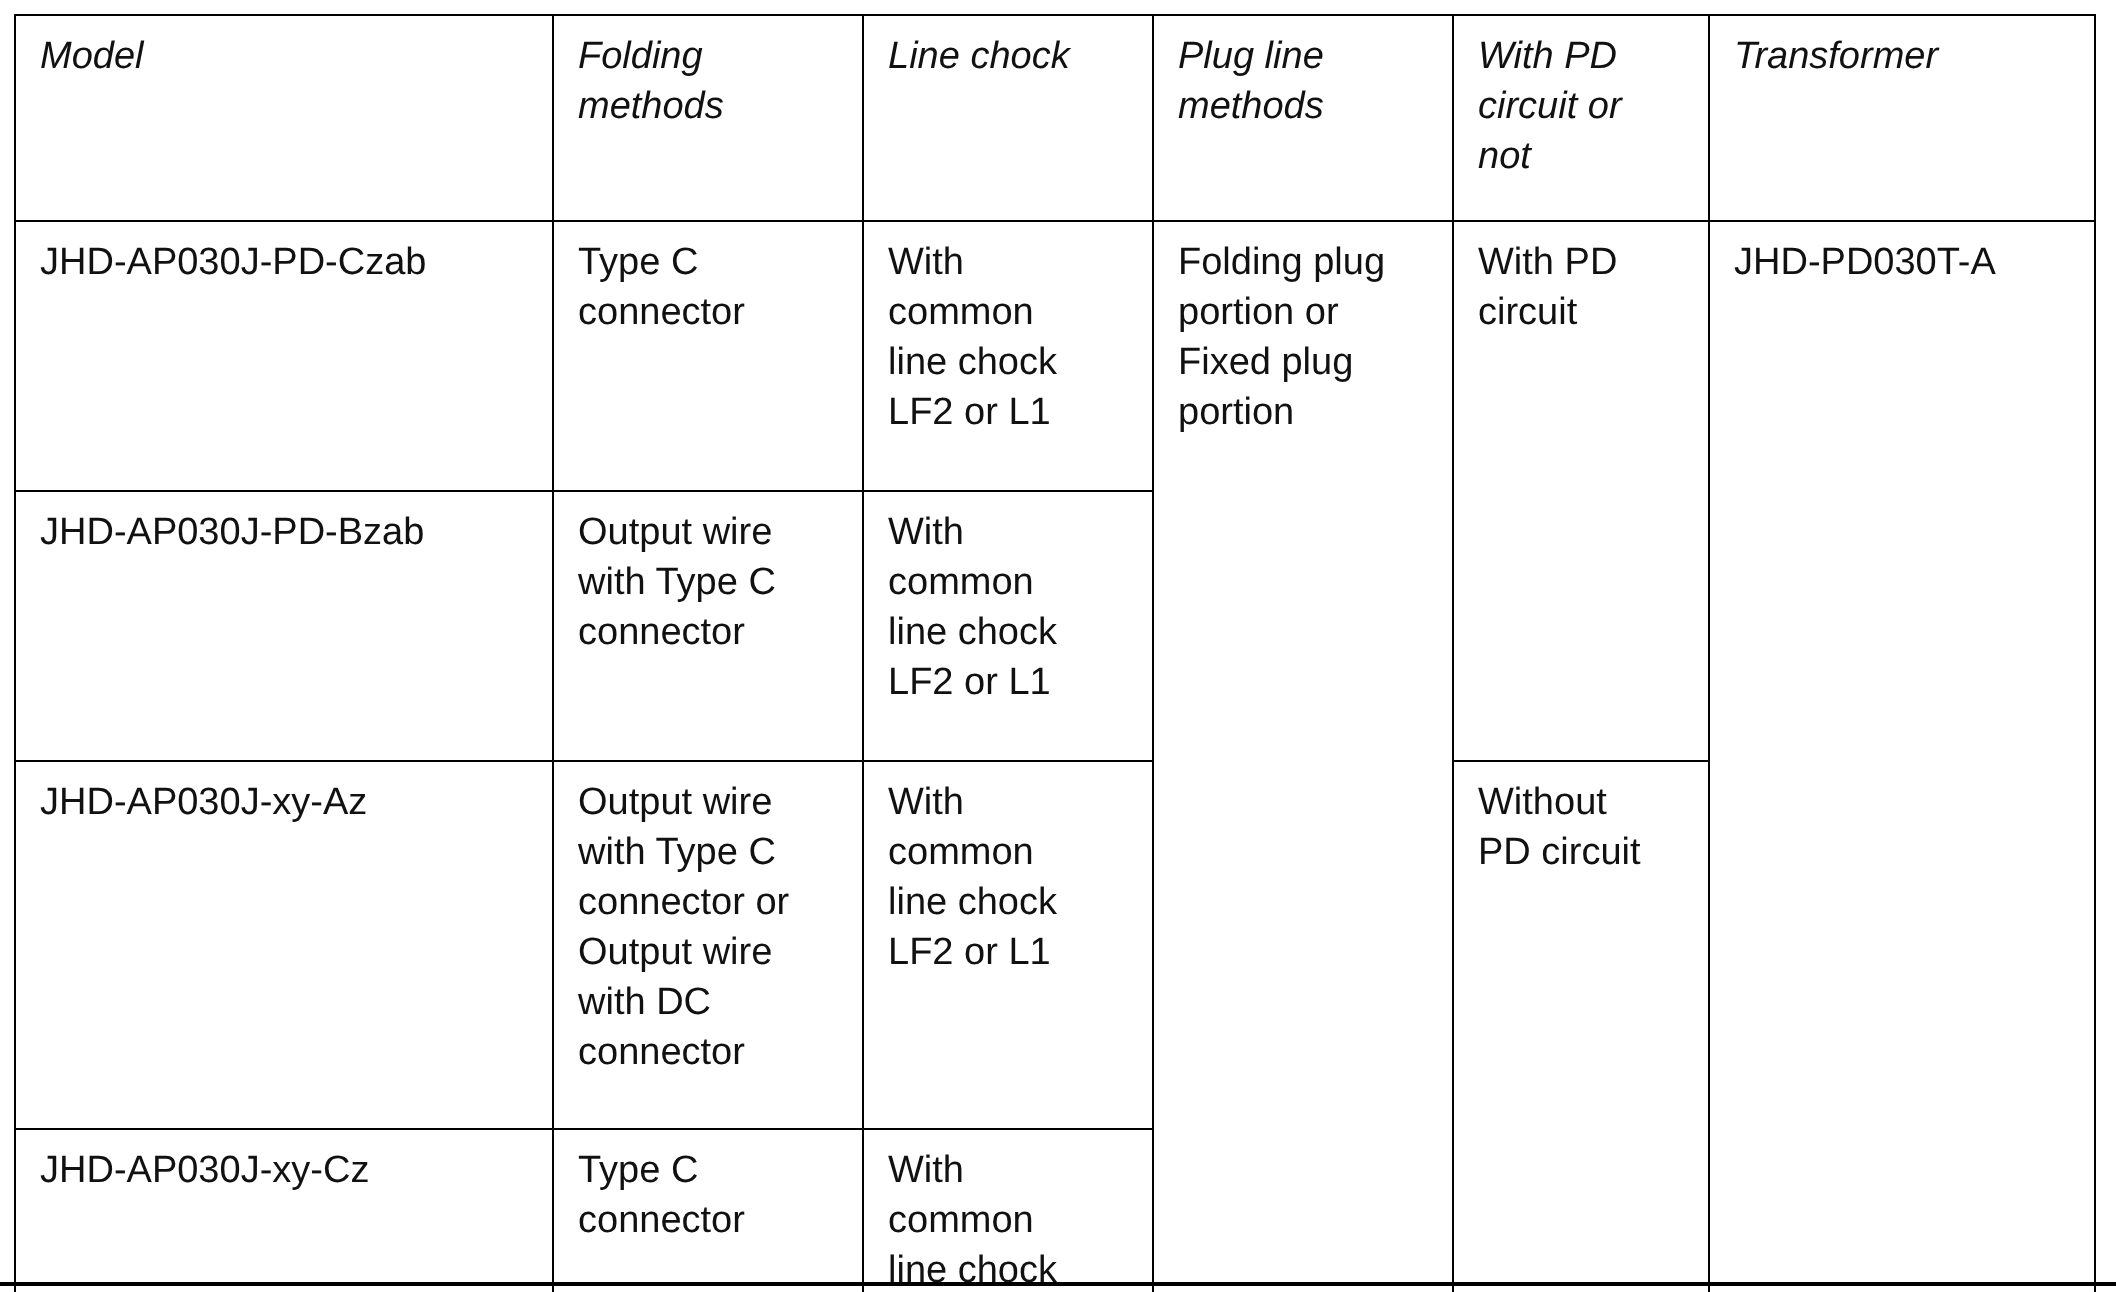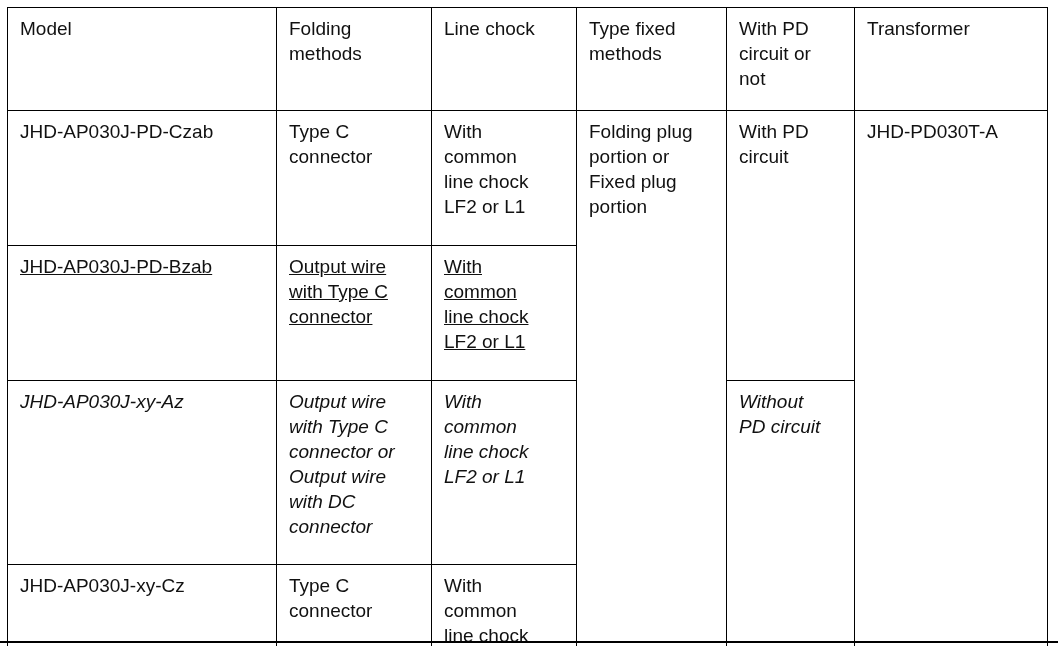--- a/index.html
+++ b/index.html
@@ -45,24 +45,24 @@
   }
 
   
   col.c-model       { width: 269px; }
   col.c-output      { width: 155px; }
   col.c-chock       { width: 145px; }
   col.c-plug        { width: 150px; }
   col.c-pd          { width: 128px; }
   col.c-transformer { width: 193px; }
 
-  tr.header-row td { height: 90px; }
+  tr.header-row td { height: 90px; font-style: italic; }
   tr.row-1 td { height: 122px; }
-  tr.row-2 td { height: 122px; text-decoration: underline; }
-  tr.row-3 td { height: 171px; font-style: italic; }
+  tr.row-2 td { height: 122px; }
+  tr.row-3 td { height: 171px; }
   tr.row-4 td { height: 125px; }
 
   .cell-text {
     display: block;
     white-space: pre-line;
   }
 
   
   #bottom-rule {
     position: absolute;
@@ -92,21 +92,21 @@
           <span class="cell-text">Model</span>
         </td>
         <td>
           <span class="cell-text">Folding
 methods</span>
         </td>
         <td>
           <span class="cell-text">Line chock</span>
         </td>
         <td>
-          <span class="cell-text">Type fixed
+          <span class="cell-text">Plug line
 methods</span>
         </td>
         <td>
           <span class="cell-text">With PD
 circuit or
 not</span>
         </td>
         <td>
           <span class="cell-text">Transformer</span>
         </td>

